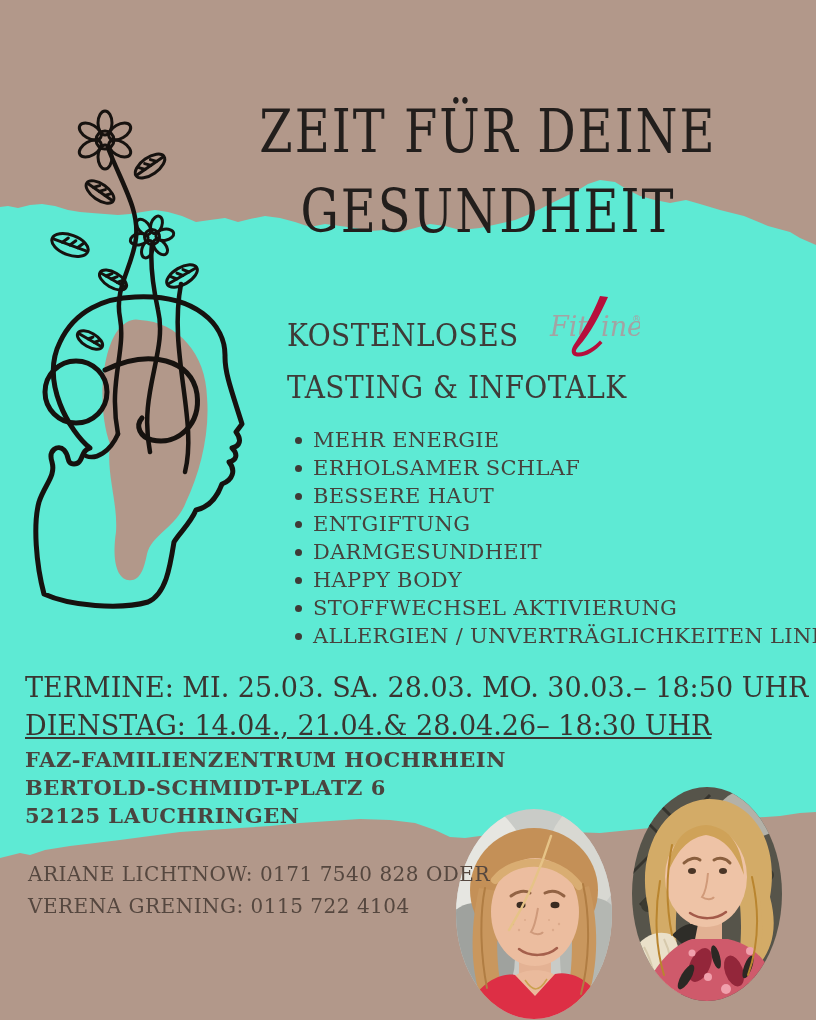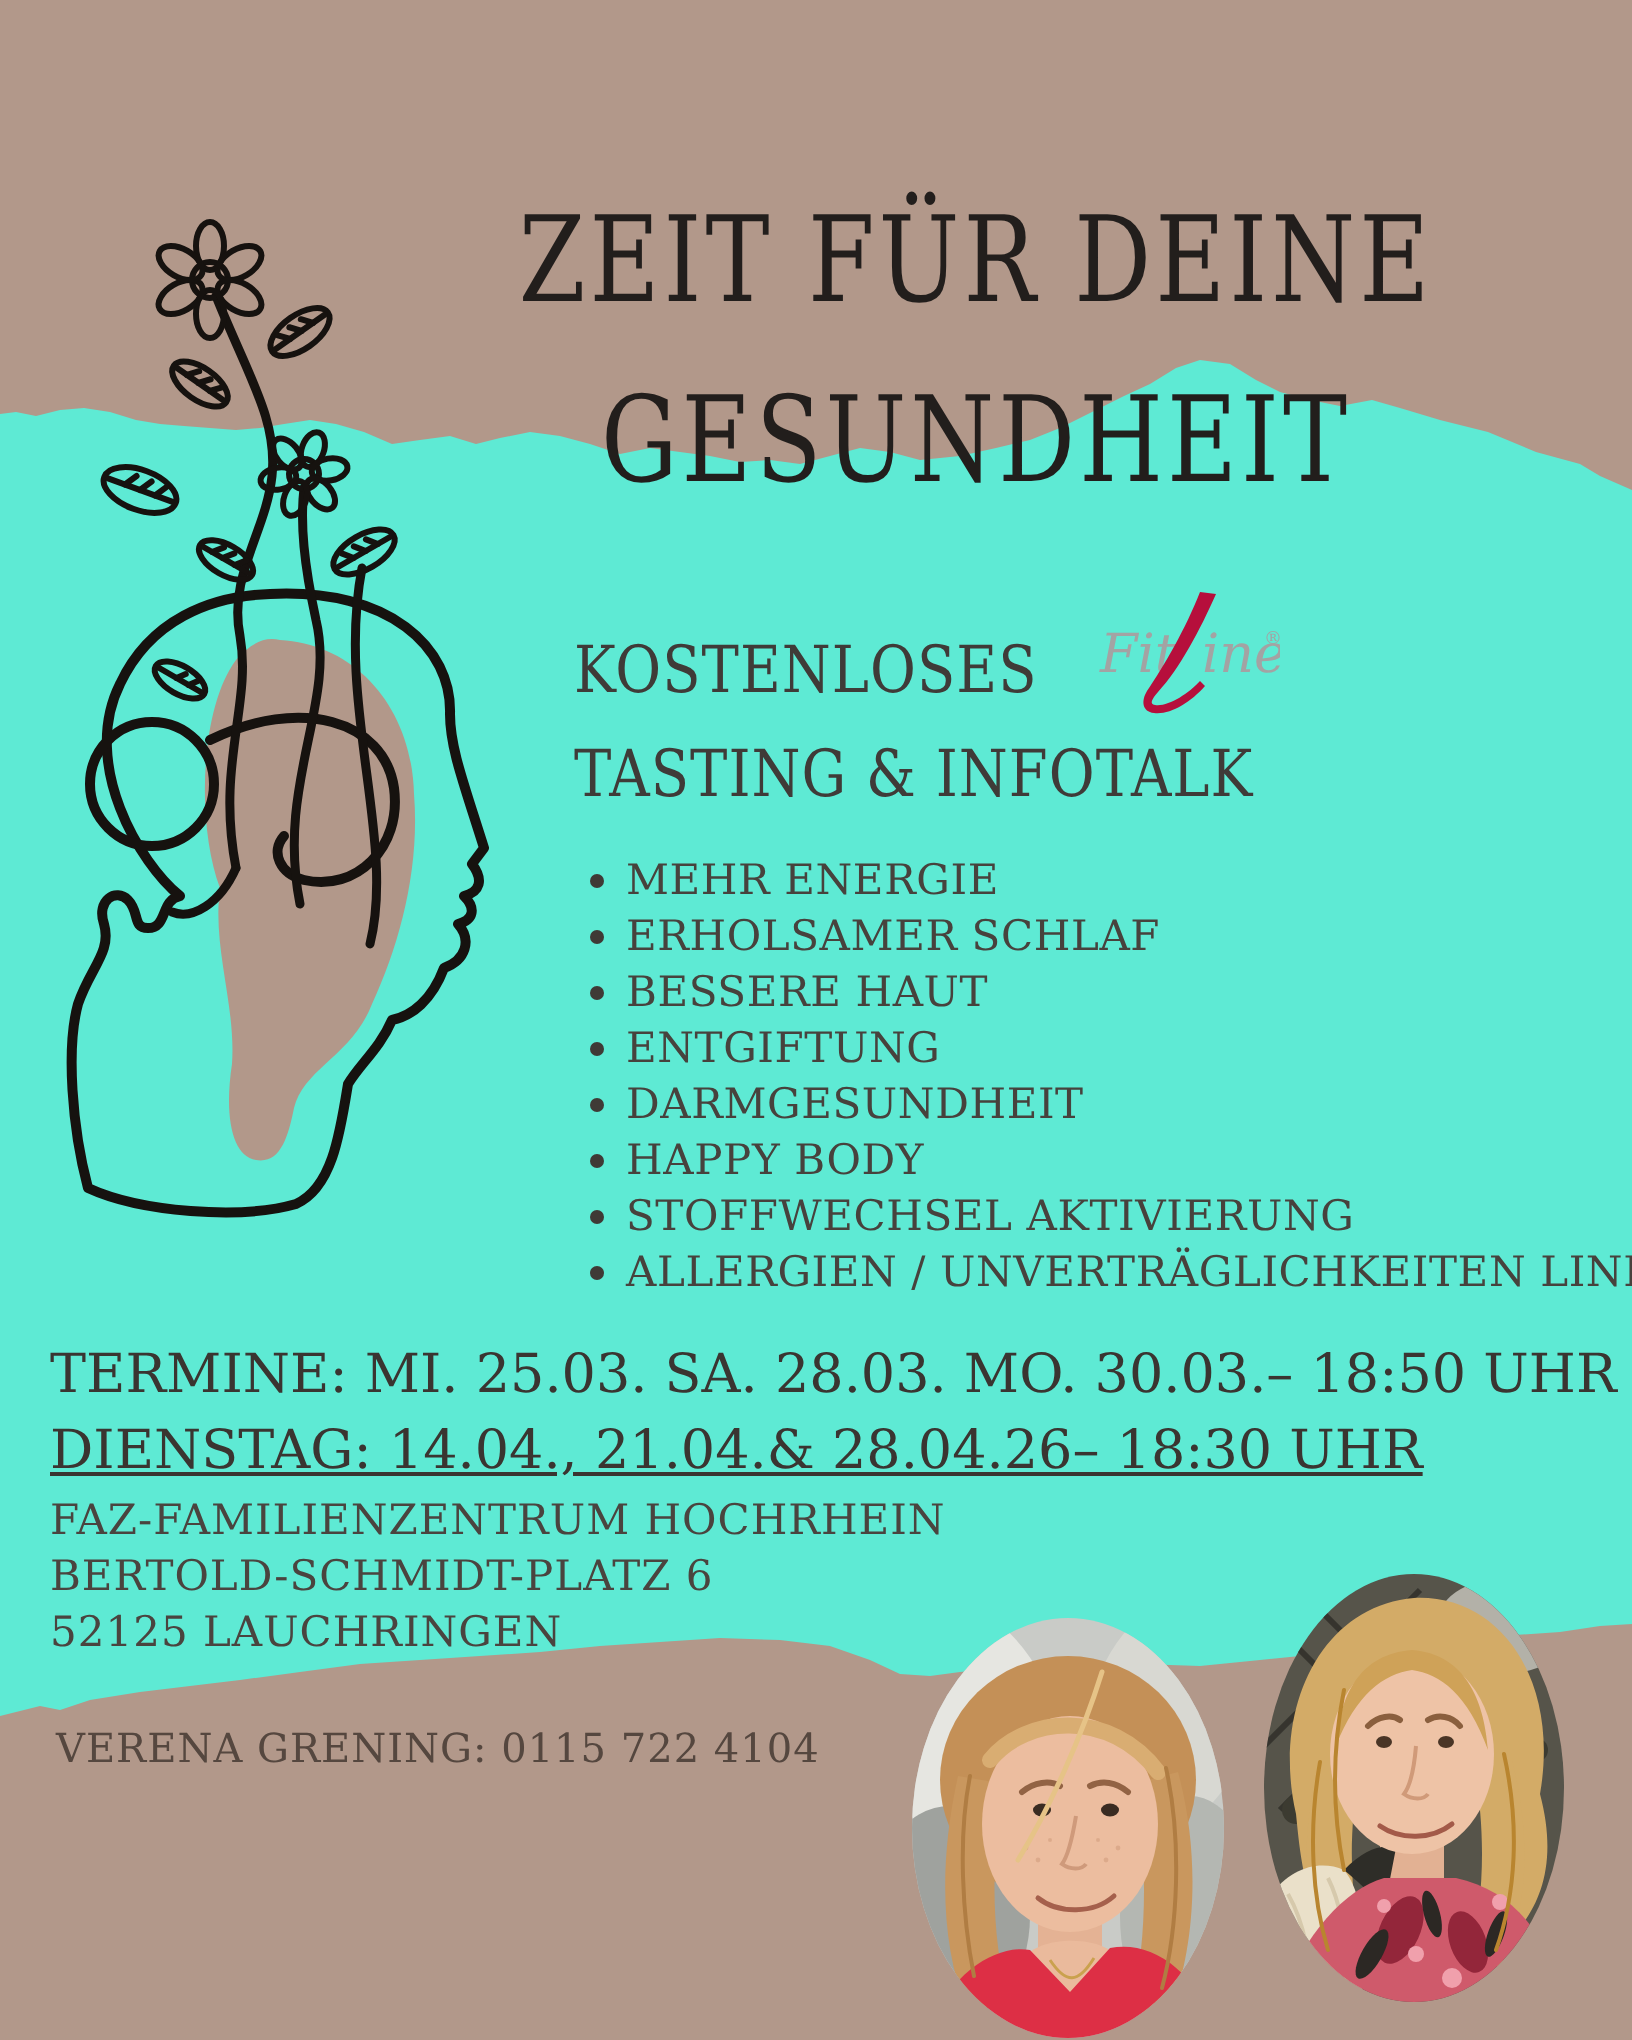--- a/index.html
+++ b/index.html
@@ -9,38 +9,38 @@
     font-family:"DejaVu Serif", serif;
     color:#47423d;
     padding-left:48px;
   }
   .layer{position:absolute;left:0;top:0;}
   
   .title-block{position:absolute;left:160px;top:0;width:656px;text-align:center;color:#221e1c;}
   .title-line{position:absolute;left:0;width:100%;font-size:48px;letter-spacing:2px;white-space:nowrap;}
   .title-line .stretch{display:inline-block;transform:scaleY(1.24);transform-origin:center top;}
   .title-line.l1{top:96px;}
-  .title-line.l2{top:186px;}
+  .title-line.l2{top:176px;}
 
   .subtitle-line{position:absolute;color:#3f3b38;font-size:28px;letter-spacing:.5px;white-space:nowrap;}
   .subtitle-line .stretch{display:inline-block;transform:scaleY(1.16);transform-origin:left top;}
   .subtitle-line.s1{left:287px;top:316px;}
   .subtitle-line.s2{left:287px;top:368px;}
   .fitline-logo{position:absolute;left:548px;top:296px;width:92px;height:68px;}
 
   ul.benefits{position:absolute;left:293px;top:426px;margin:0;padding:0;list-style:none;}
   ul.benefits li{position:relative;padding-left:20px;font-size:21px;line-height:28px;letter-spacing:.3px;color:#47423d;white-space:nowrap;}
   ul.benefits li::before{content:"";position:absolute;left:2px;top:11px;width:7px;height:7px;border-radius:50%;background:#3f3a36;}
 
   .schedule-line{position:absolute;left:25px;font-size:27px;color:#3a3531;white-space:nowrap;}
   .schedule-line.t1{top:672px;}
   .schedule-line.t2{top:710px;text-decoration:underline;}
 
   .venue-block{position:absolute;left:25px;top:746px;font-size:21px;line-height:28px;letter-spacing:.5px;color:#4a443f;}
-  .venue-line{white-space:nowrap;}
+  .venue-line{white-space:nowrap;font-weight:bold;}
 
   .contact-block{position:absolute;left:28px;top:858px;font-size:20px;line-height:32px;letter-spacing:.5px;color:#55473f;}
   .contact-line{white-space:nowrap;}
 
   .photo{position:absolute;}
   .photo.p1{left:455px;top:808px;width:158px;height:212px;}
   .photo.p2{left:630px;top:785px;width:154px;height:218px;}
 </style>
 </head>
 <body>
@@ -301,16 +301,17 @@
   <div class="schedule-line t1">TERMINE: MI. 25.03. SA. 28.03. MO. 30.03.– 18:50 UHR</div>
   <div class="schedule-line t2">DIENSTAG: 14.04., 21.04.&amp; 28.04.26– 18:30 UHR</div>
 
   <div class="venue-block">
     <div class="venue-line">FAZ-FAMILIENZENTRUM HOCHRHEIN</div>
     <div class="venue-line">BERTOLD-SCHMIDT-PLATZ 6</div>
     <div class="venue-line">52125 LAUCHRINGEN</div>
   </div>
 
   <div class="contact-block">
+    <div class="contact-line">ARIANE LICHTNOW: 0171 7540 828 ODER</div>
     <div class="contact-line">VERENA GRENING: 0115 722 4104</div>
   </div>
 
 </div>
 
 </body></html>

